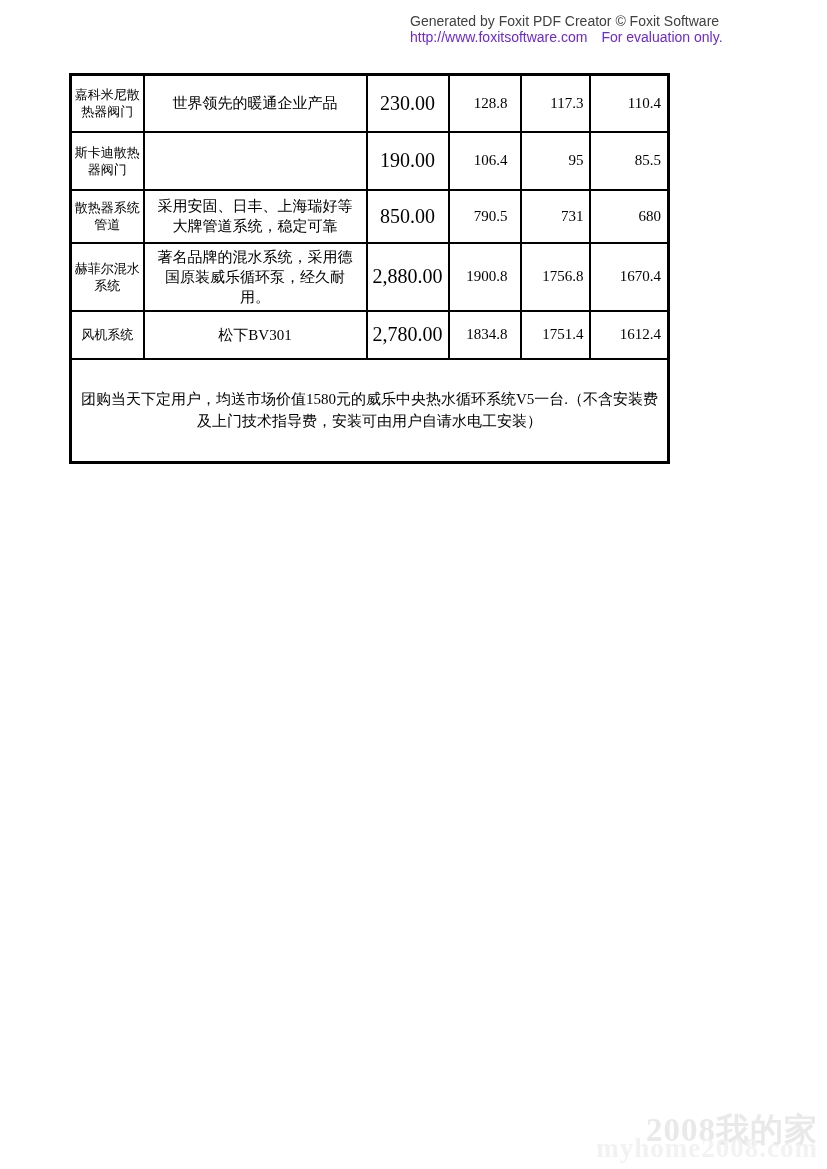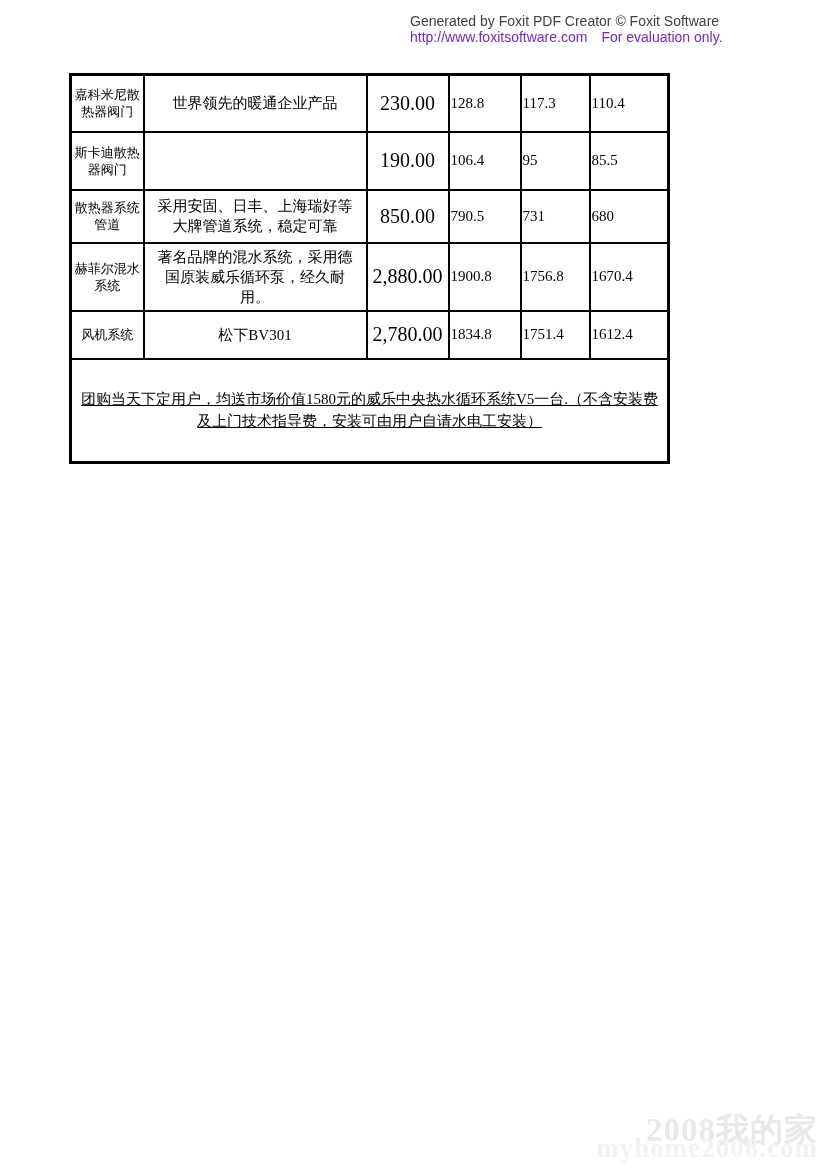--- a/index.html
+++ b/index.html
@@ -58,20 +58,21 @@
     text-align: center;
     padding: 0 6px;
   }
   td.cell-price {
     font-size: 20px;
     text-align: center;
     padding: 0 2px;
   }
   td.cell-num {
     font-size: 15px;
+    text-align: right;
     padding-right: 12px;
   }
   td.cell-num-b { padding-right: 5px; }
   td.cell-num-c { padding-right: 6px; }
   td.cell-note {
     font-size: 15px;
     line-height: 22px;
     text-align: center;
     padding: 0 3px;
   }
@@ -155,21 +156,21 @@
         <td class="cell-num cell-num-c">1670.4</td>
       </tr>
       <tr style="height:48px;">
         <td class="cell-name">风机系统</td>
         <td class="cell-desc">松下BV301</td>
         <td class="cell-price">2,780.00</td>
         <td class="cell-num">1834.8</td>
         <td class="cell-num cell-num-b">1751.4</td>
         <td class="cell-num cell-num-c">1612.4</td>
       </tr>
-      <tr style="height:104px;text-decoration:underline;">
+      <tr style="height:104px;">
         <td class="cell-note" colspan="6">团购当天下定用户，均送市场价值1580元的威乐中央热水循环系统V5一台.（不含安装费及上门技术指导费，安装可由用户自请水电工安装）</td>
       </tr>
     </tbody>
   </table>
 
   <div class="watermark">
     <div class="wm-line1">2008我的家</div>
     <div class="wm-line2">myhome2008.com</div>
   </div>
 

